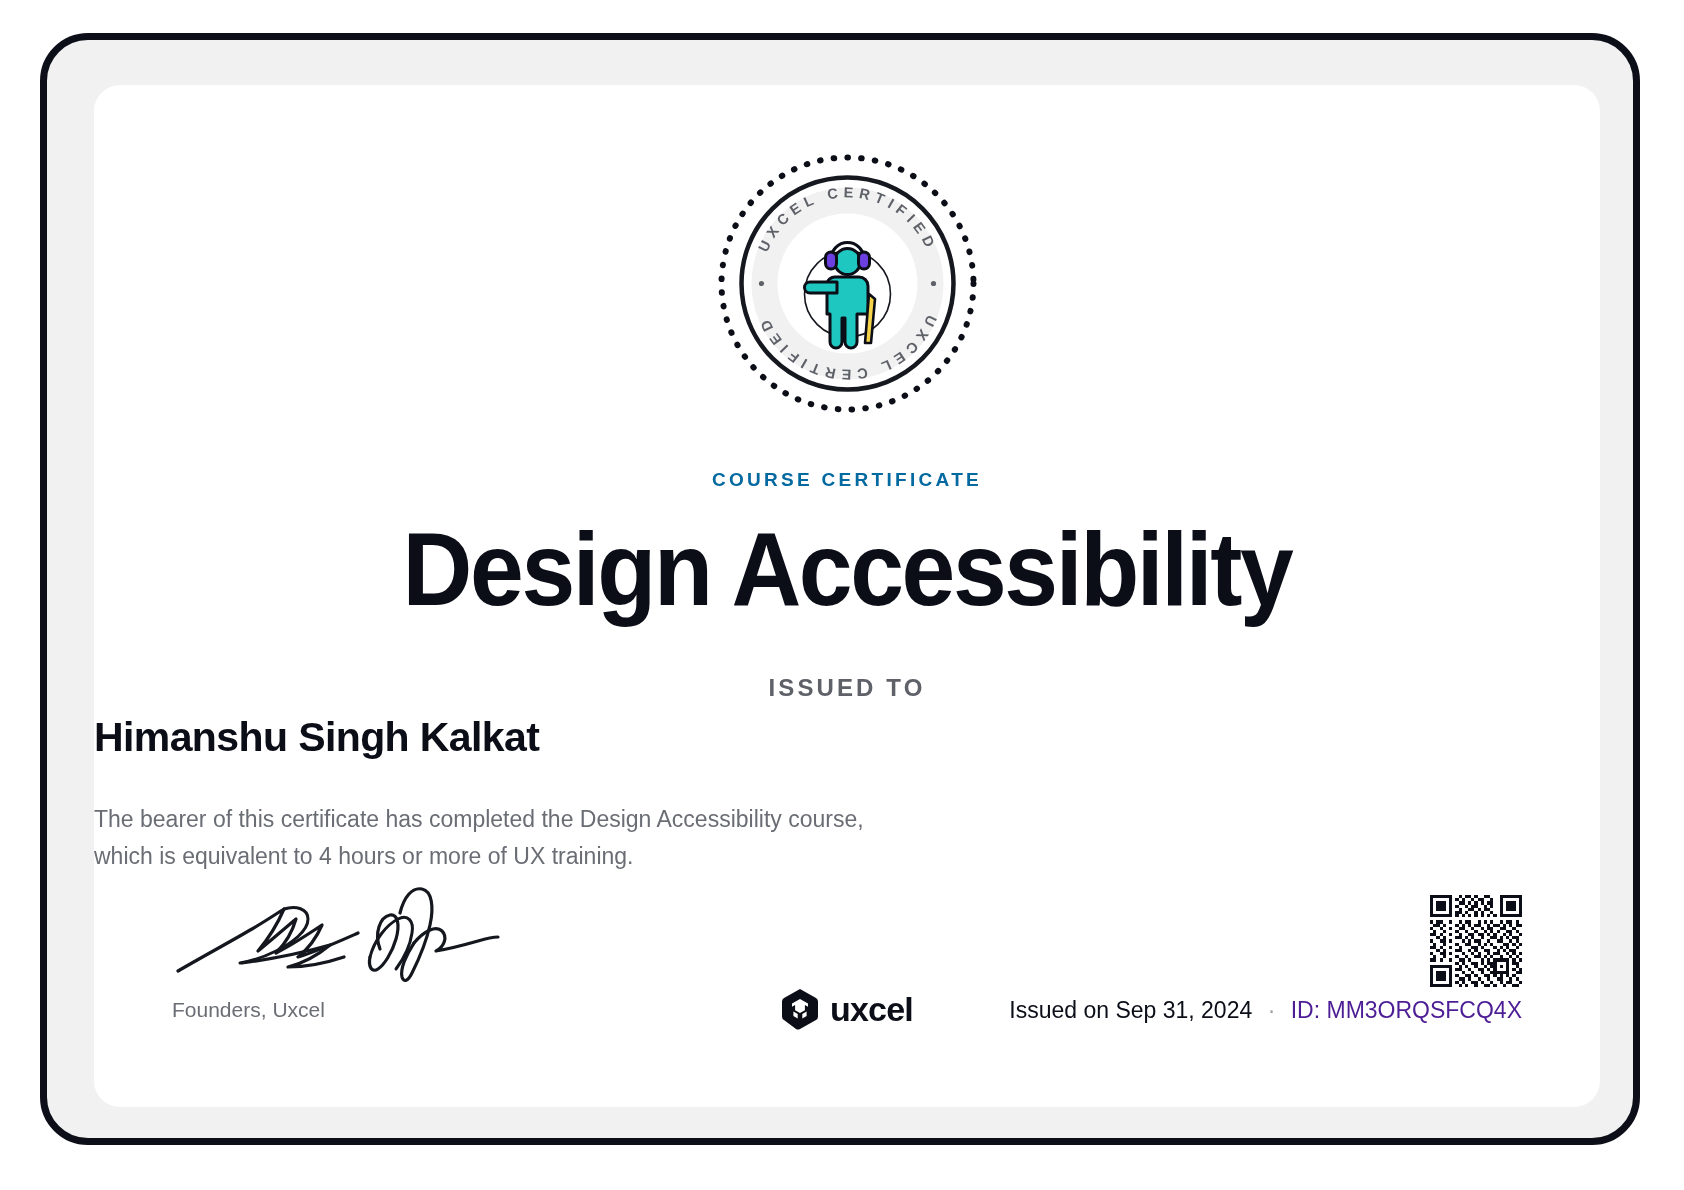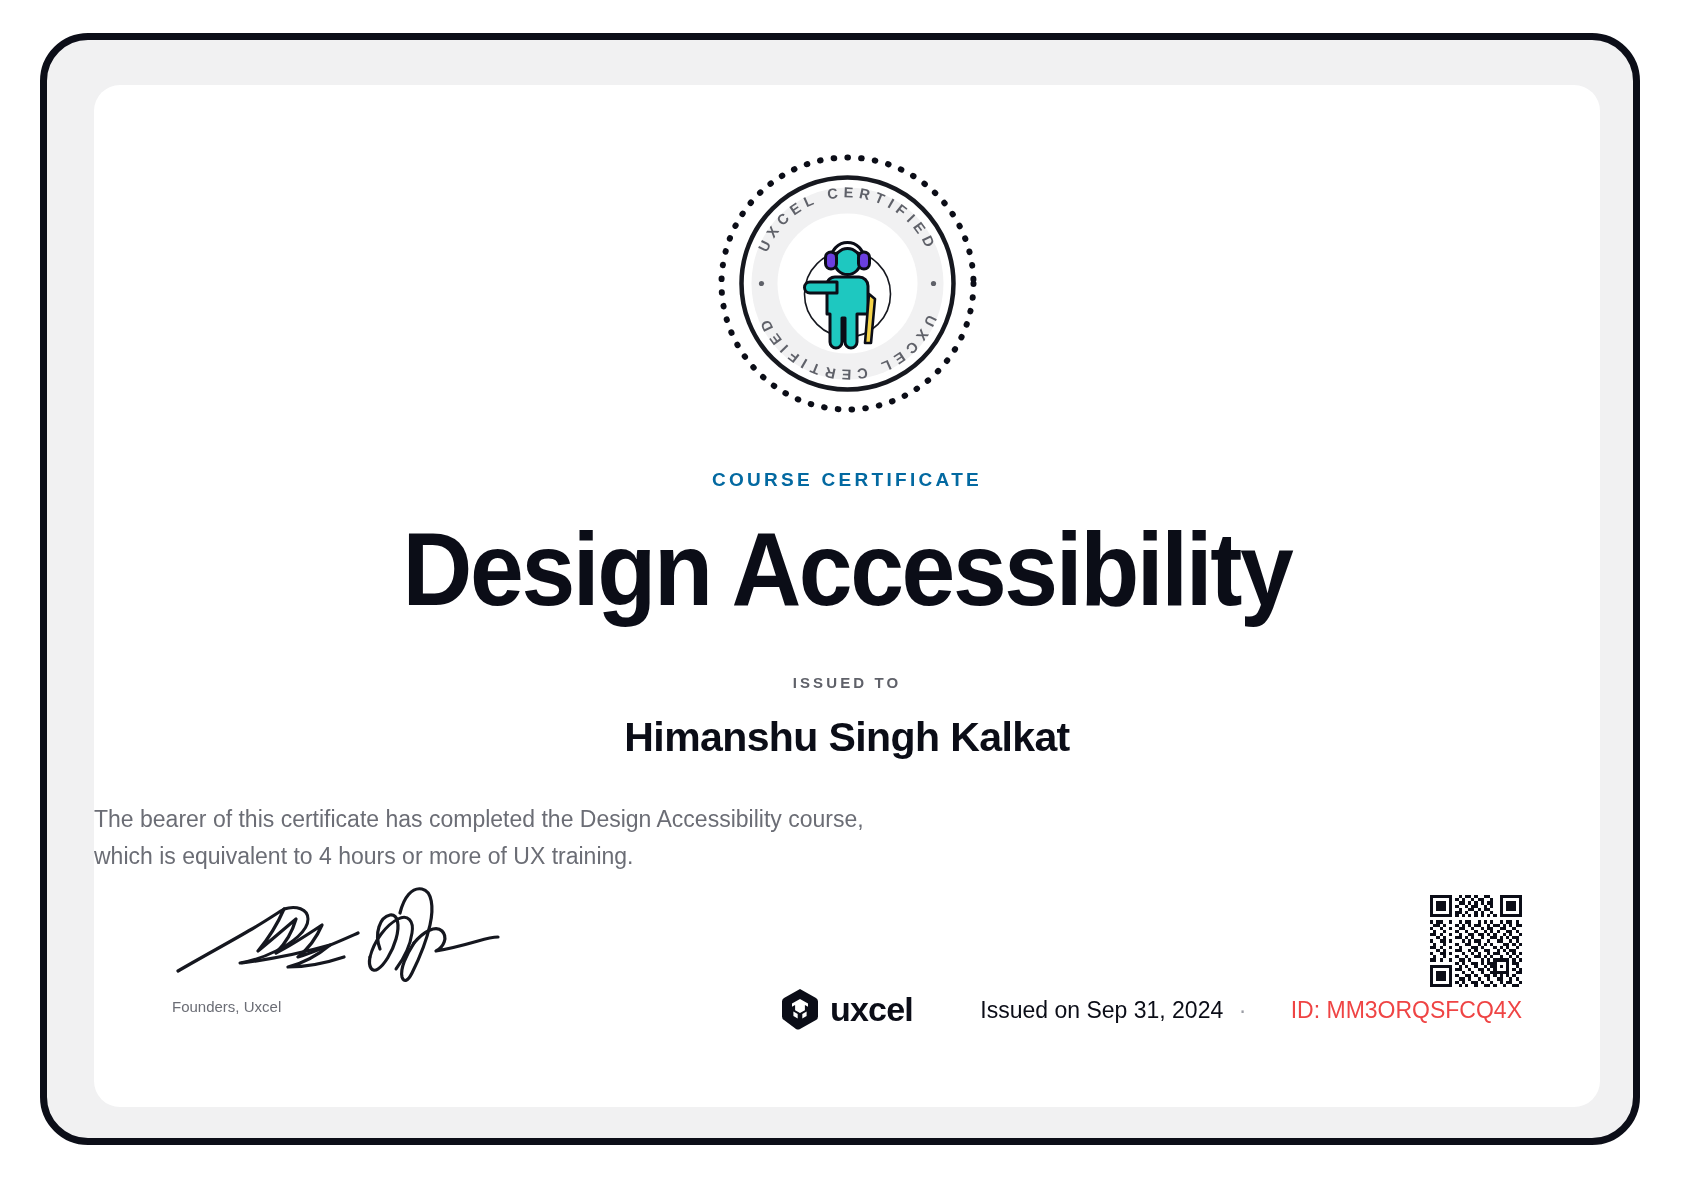--- a/index.html
+++ b/index.html
@@ -84,31 +84,30 @@
     transform: scaleX(0.93);
   }
 
   
   .issued-label {
     position: absolute;
     left: 0;
     top: 589px;
     width: 100%;
     text-align: center;
-    font-size: 15px;
+    font-size: 24px;
     font-weight: 700;
     letter-spacing: 3.1px;
     color: #5f6169;
   }
   .recipient {
     position: absolute;
     left: 0;
     top: 629px;
     width: 100%;
-    text-align: center;
     font-size: 41px;
     font-weight: 700;
     letter-spacing: -0.6px;
     color: #0b0d17;
   }
 
   
   .description {
     position: absolute;
     left: 0;
@@ -126,21 +125,21 @@
     left: 78px;
     top: 800px;
     width: 330px;
     height: 110px;
   }
   .sign-area svg { display: block; }
   .sign-caption {
     position: absolute;
     left: 78px;
     top: 913px;
-    font-size: 15px;
+    font-size: 21px;
     color: #6b6d75;
   }
 
   
   .brand {
     position: absolute;
     left: 0;
     top: 903px;
     width: 100%;
     display: flex;
@@ -172,21 +171,21 @@
     right: 78px;
     top: 912px;
     font-size: 23px;
     color: #0b0d17;
     white-space: nowrap;
   }
   .issue-meta .sep {
     color: #9b9da5;
     padding: 0 9px;
   }
-  .issue-meta .cert-id { color: #ef4444; margin-left: 29px; }
+  .issue-meta .cert-id { color: #4c1d95; }
 </style>
 </head>
 <body>
 
 <div class="cert-frame">
   <div class="cert-card">
 
     <div class="badge-wrap">
       <div class="badge">
         <svg viewBox="0 0 265 265" width="265" height="265" aria-hidden="true">

